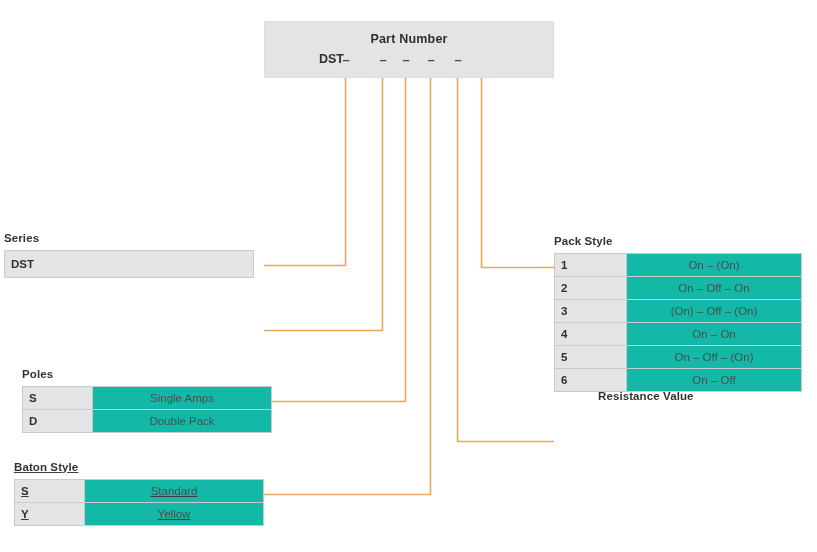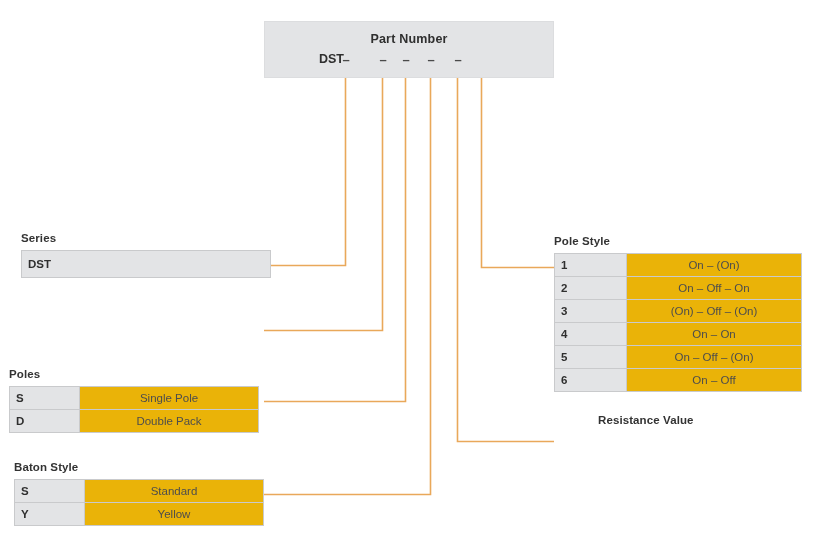--- a/index.html
+++ b/index.html
@@ -101,39 +101,39 @@
     box-sizing: border-box;
     color: #4d4d4d;
   }
   .opt-table td.code {
     background: #e3e4e6;
     font-weight: bold;
     color: #2f2f2f;
     text-align: left;
   }
   .opt-table td.desc {
-    background: #eab308;
+    background: #14b8a6;
     text-align: center;
   }
   .opt-table td.single {
     background: #e3e4e6;
     font-weight: bold;
     color: #2f2f2f;
     text-align: left;
     height: 27px;
   }
 
   
-  #group-series        { left: 21px;  top: 232px; }
+  #group-series        { left: 4px;  top: 232px; }
   #group-current       { left: 14px;  top: 300px; }
-  #group-poles         { left: 9px;  top: 368px; }
-  #group-baton         { left: 14px;  top: 461px; }
+  #group-poles         { left: 22px;  top: 368px; }
+  #group-baton         { left: 14px;  top: 461px; text-decoration: underline; }
   
   #group-pack          { left: 554px; top: 235px; }
-  #group-resistance    { left: 554px; top: 414px; padding-left: 44px; }
+  #group-resistance    { left: 554px; top: 390px; padding-left: 44px; }
 
   .left-table  { width: 250px; }
   .left-table  col.c1 { width: 70px; }
   .right-table { width: 248px; }
   .right-table col.c1 { width: 72px; }
 </style>
 </head>
 <body>
 
 <div id="diagram-root">
@@ -182,21 +182,21 @@
   <div class="group" id="group-poles">
     <div class="group-label">Poles</div>
     <table class="opt-table left-table">
       <colgroup>
           <col class="c1">
           <col>
         </colgroup>
       <tbody>
         <tr>
           <td class="code">S</td>
-          <td class="desc">Single Pole</td>
+          <td class="desc">Single Amps</td>
         </tr>
         <tr>
           <td class="code">D</td>
           <td class="desc">Double Pack</td>
         </tr>
       </tbody>
     </table>
   </div>
 
   <div class="group" id="group-baton">
@@ -213,21 +213,21 @@
         </tr>
         <tr>
           <td class="code">Y</td>
           <td class="desc">Yellow</td>
         </tr>
       </tbody>
     </table>
   </div>
 
   <div class="group" id="group-pack">
-    <div class="group-label">Pole Style</div>
+    <div class="group-label">Pack Style</div>
     <table class="opt-table right-table">
       <colgroup>
           <col class="c1">
           <col>
         </colgroup>
       <tbody>
         <tr>
           <td class="code">1</td>
           <td class="desc">On – (On)</td>
         </tr>

